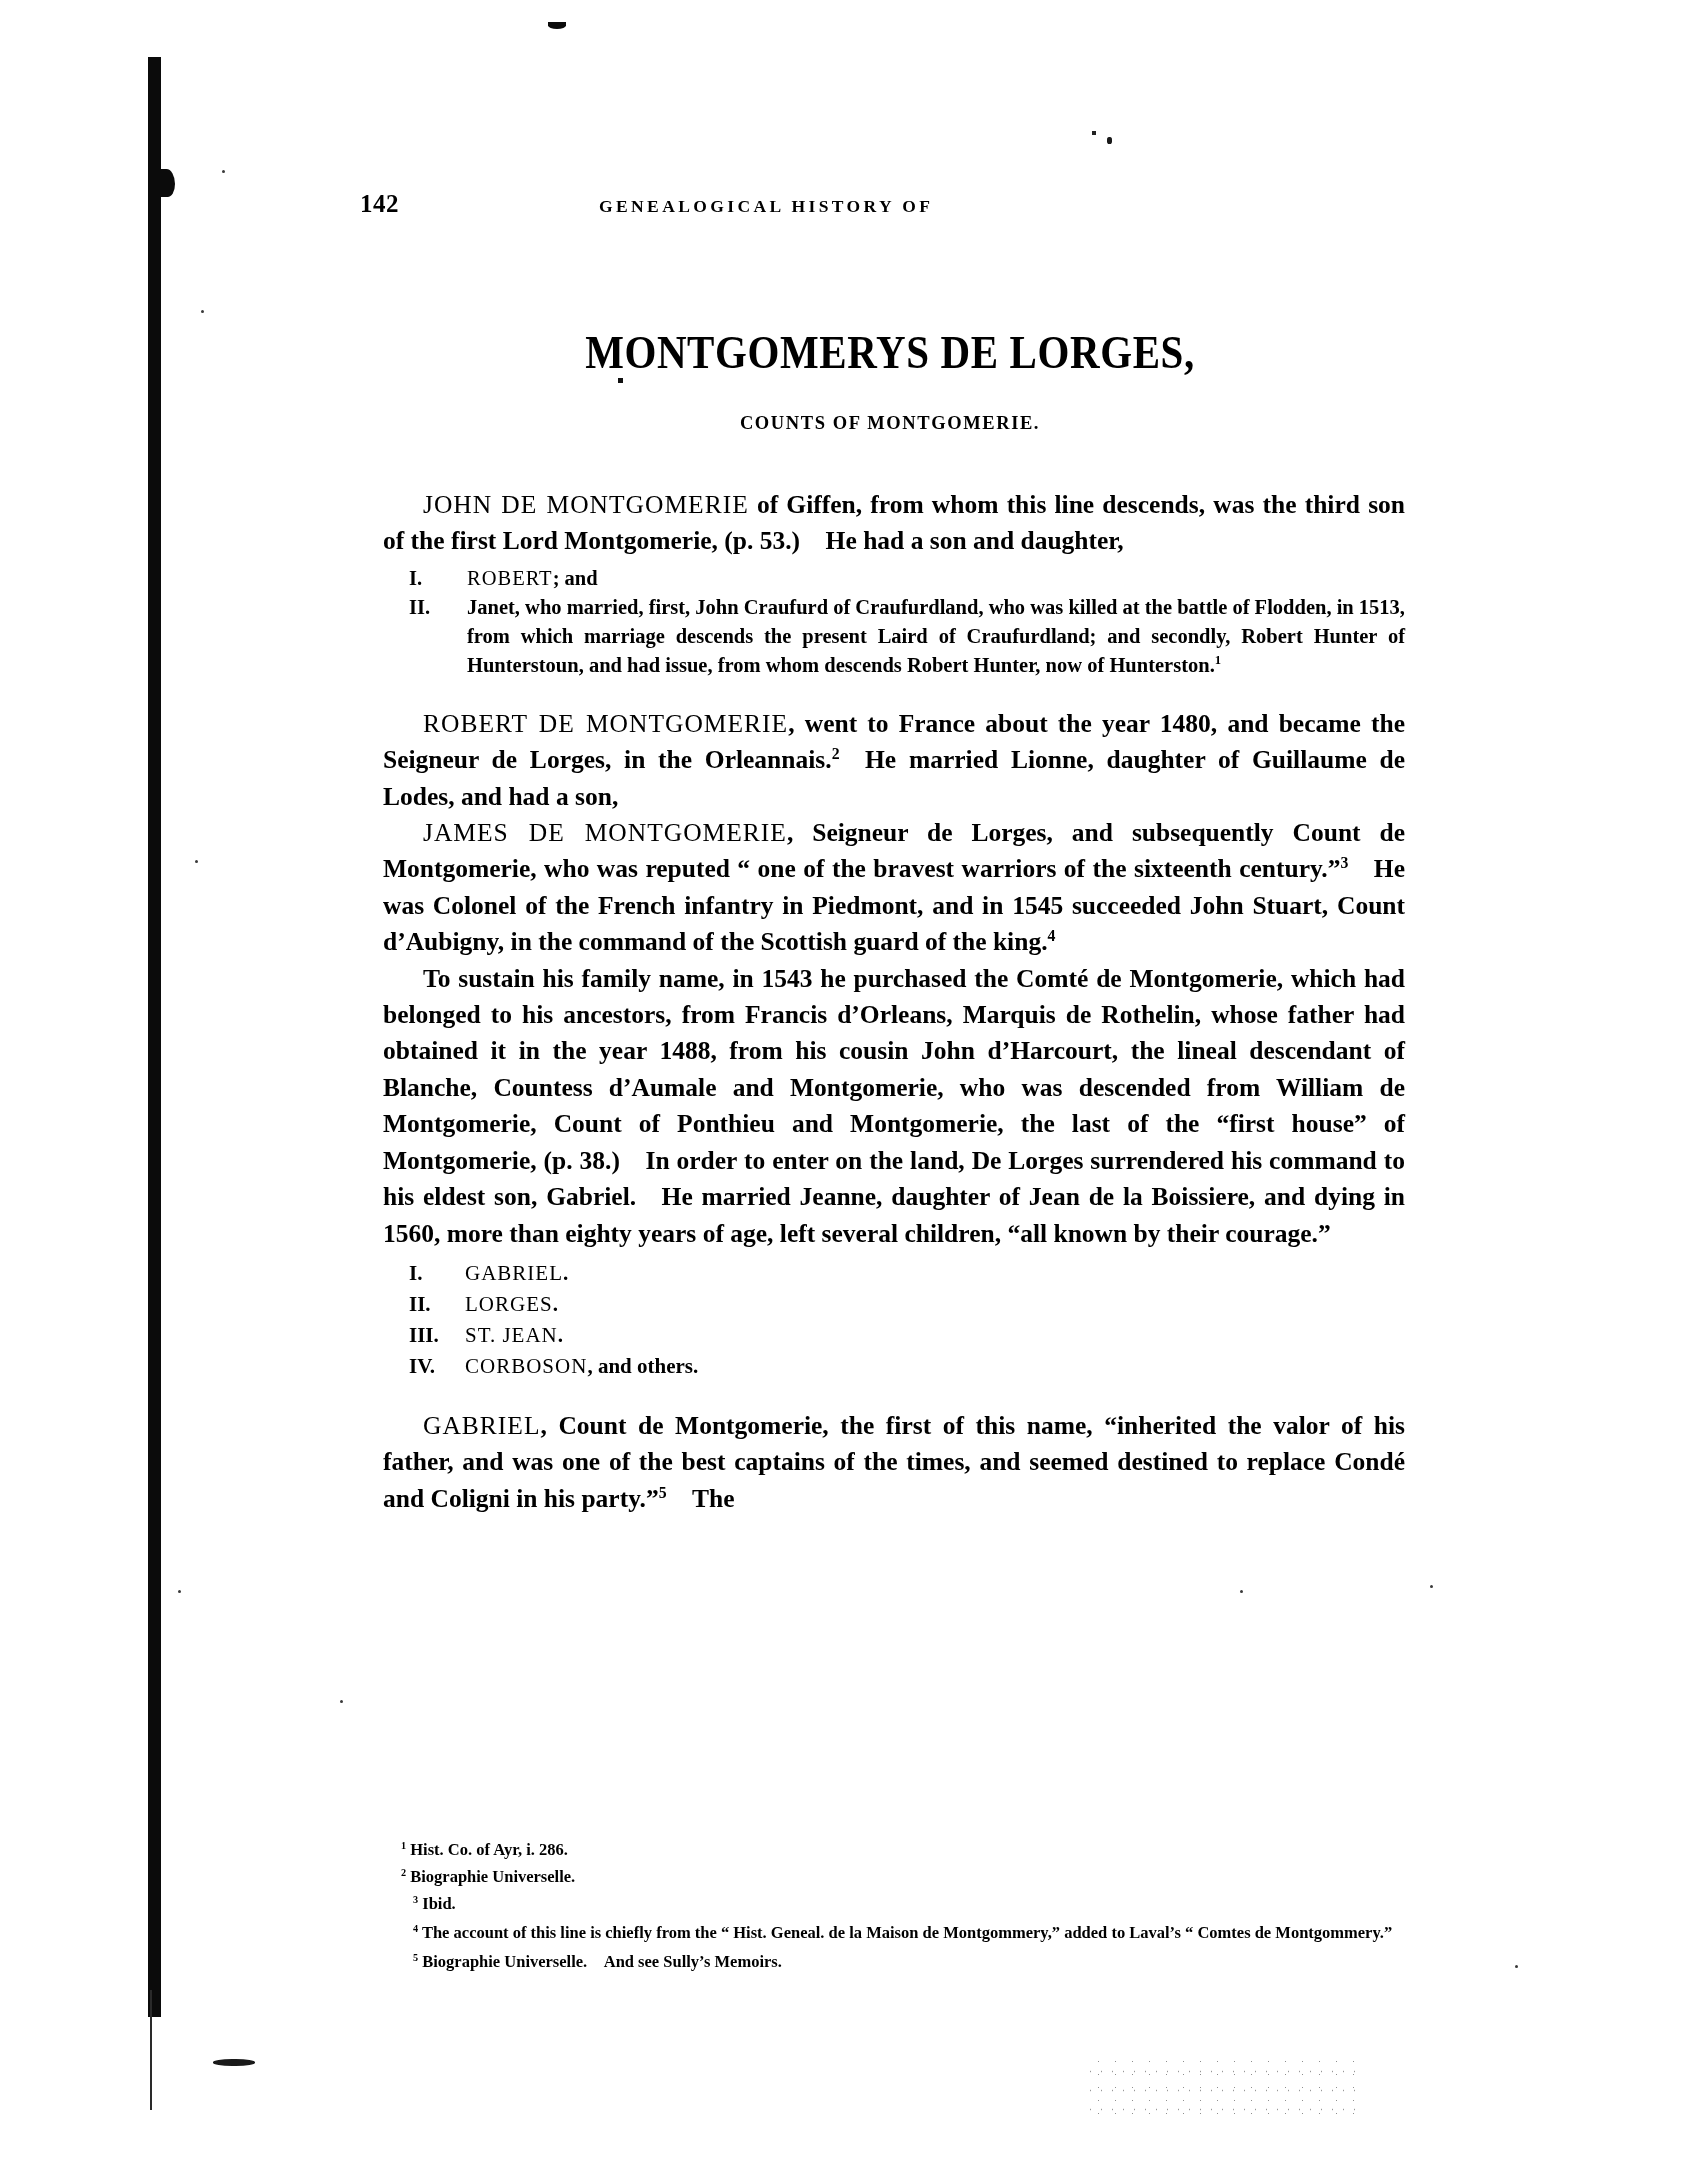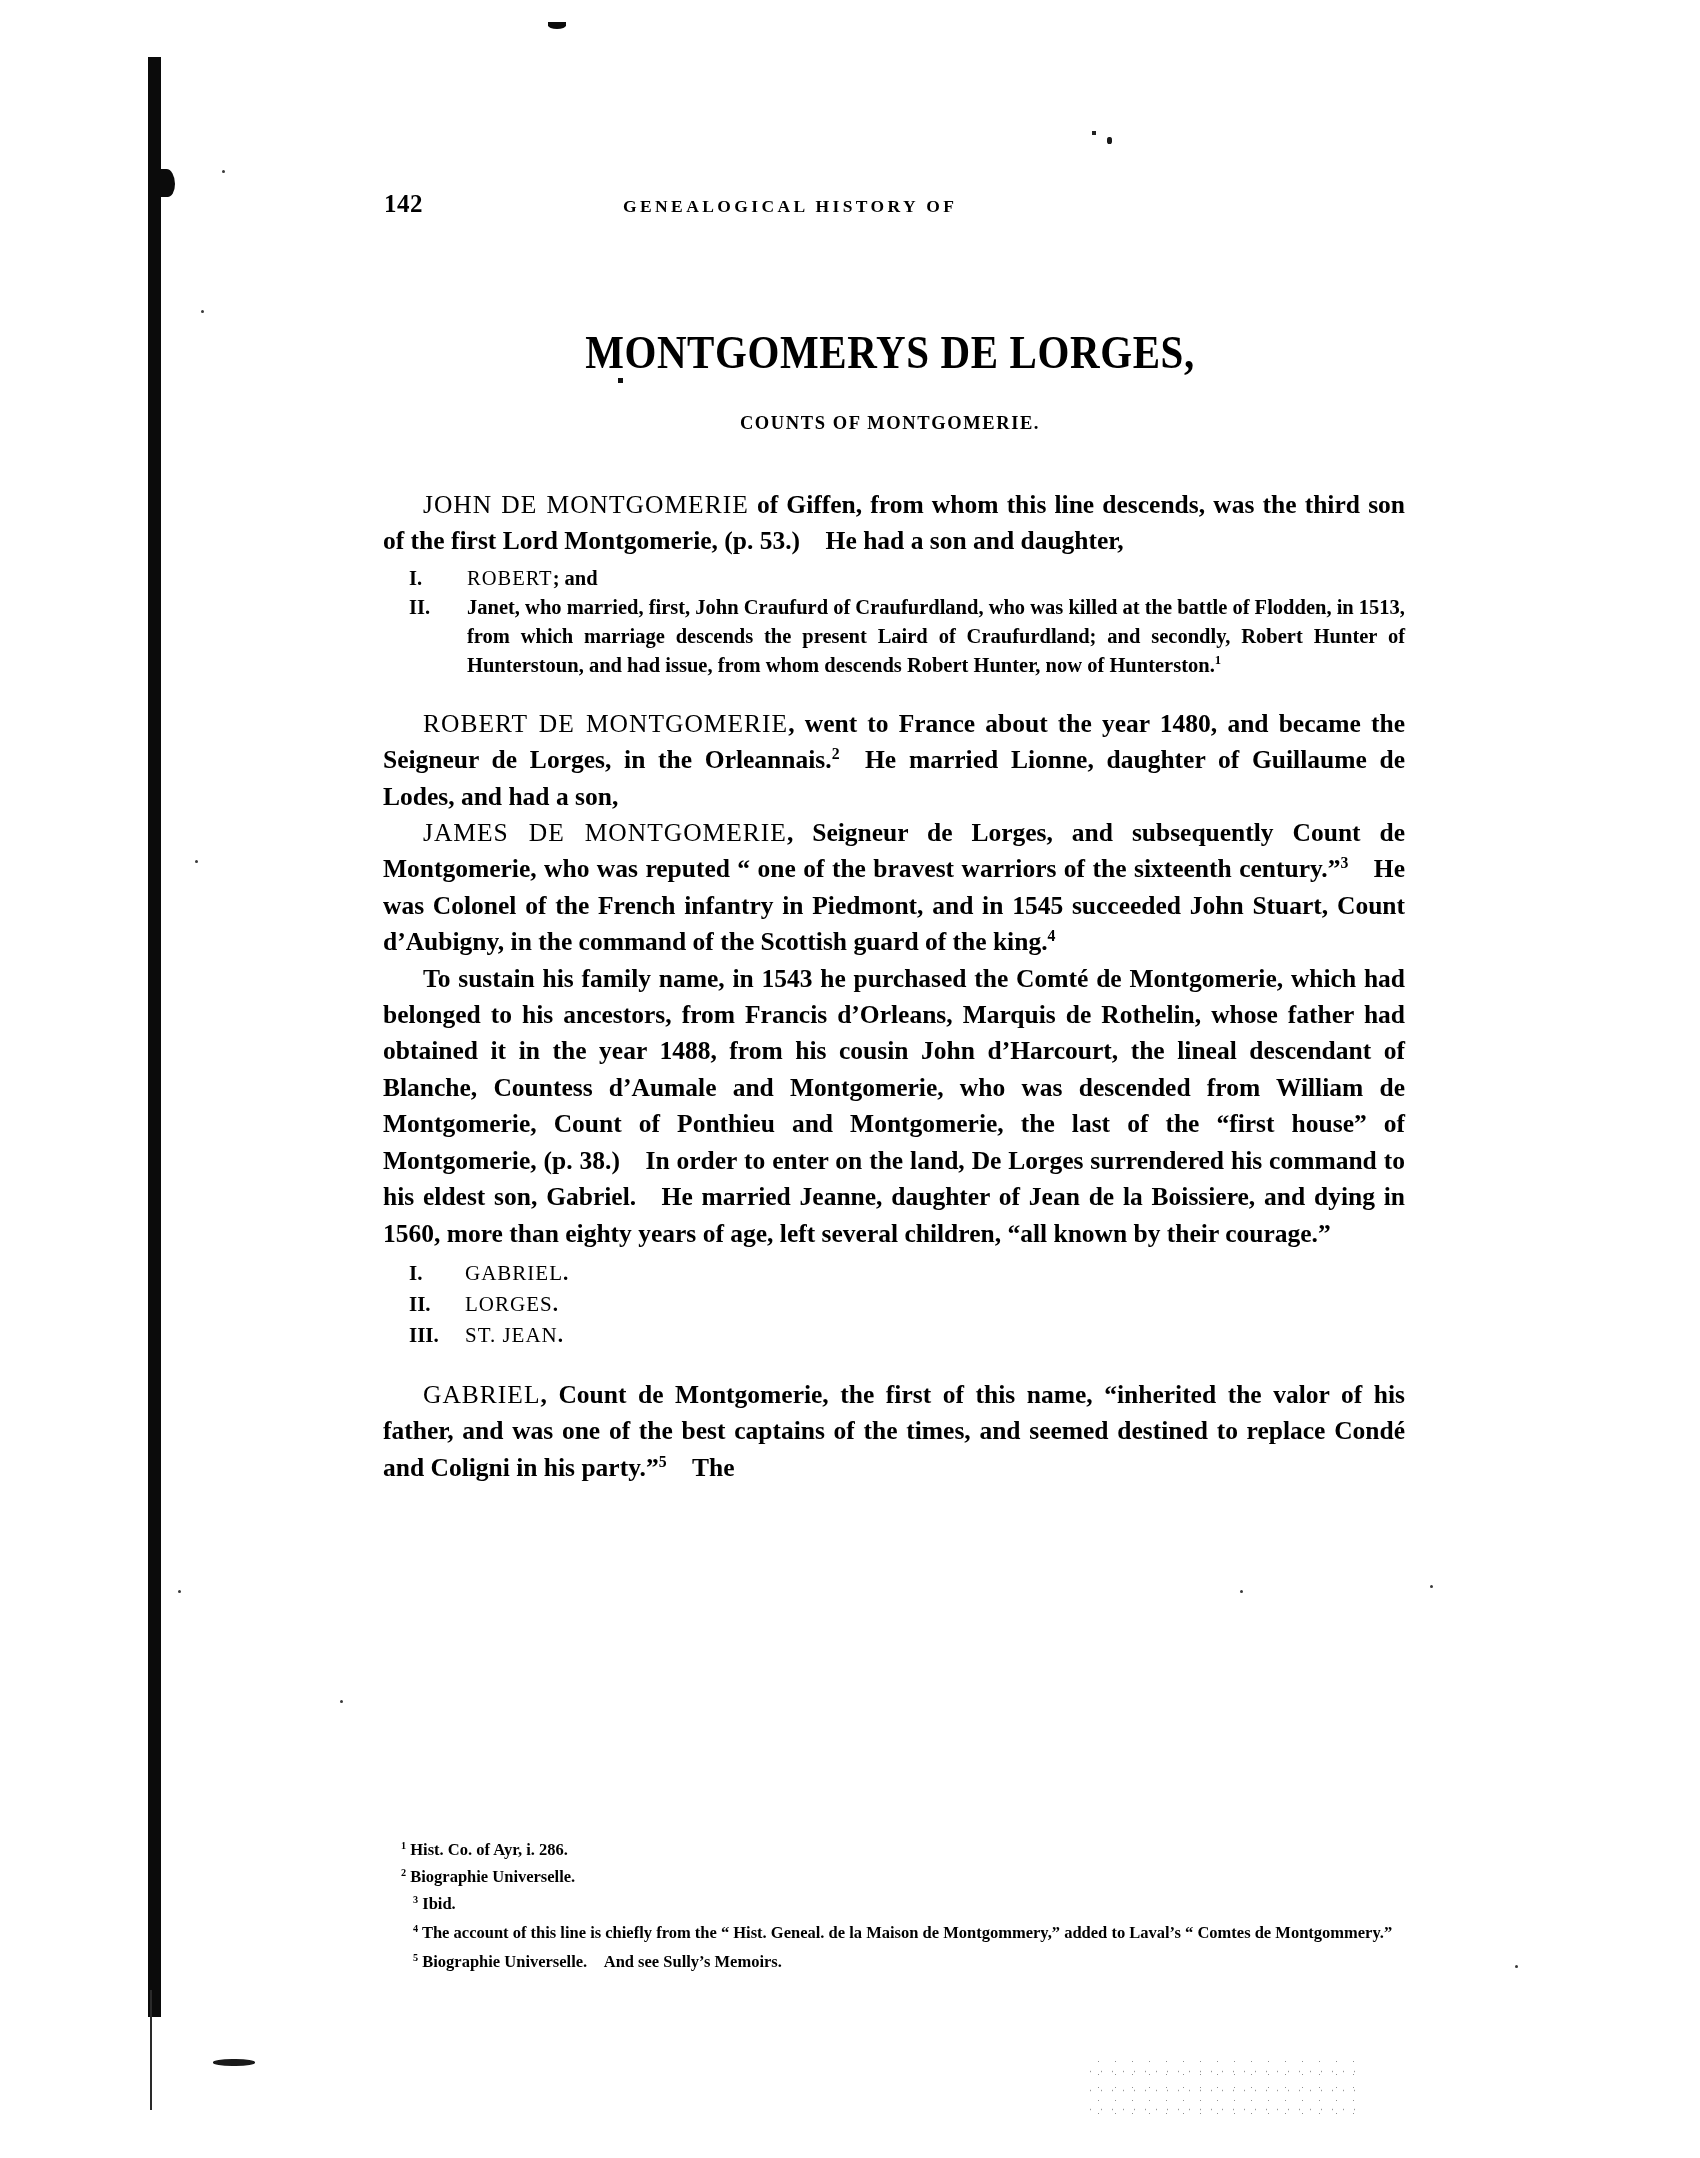--- a/index.html
+++ b/index.html
@@ -103,21 +103,21 @@
   #page-body {
     position: absolute;
     left: 0;
     top: 0;
     width: 1700px;
     height: 2158px;
   }
 
   #running-head {
     position: absolute;
-    left: 384px;
+    left: 360px;
     top: 190px;
     width: 800px;
     display: flex;
     align-items: baseline;
   }
   #folio {
     font-weight: 700;
     font-size: 25px;
     letter-spacing: 0.5px;
   }
@@ -313,20 +313,23 @@
     <ul class="name-list">
       <li>
         <span class="rn">I.</span><span class="sc">GABRIEL</span><span>.</span>
       </li>
       <li>
         <span class="rn">II.</span><span class="sc">LORGES</span><span>.</span>
       </li>
       <li>
         <span class="rn">III.</span><span class="sc">ST. JEAN</span><span>.</span>
       </li>
+      <li>
+        <span class="rn">IV.</span><span class="sc">CORBOSON</span><span>, and others.</span>
+      </li>
     </ul>
 
     <div class="para-gap"></div>
 
     <p><span class="sc">GABRIEL</span><span>, Count de Montgomerie, the first of this name, “inherited the valor of his father, and was one of the best captains of the times, and seemed destined to replace Condé and Coligni in his party.”</span><sup>5</sup><span> The</span></p>
 
   </div>
 
   <div id="footnotes">
     <div id="footnote-row-1">

